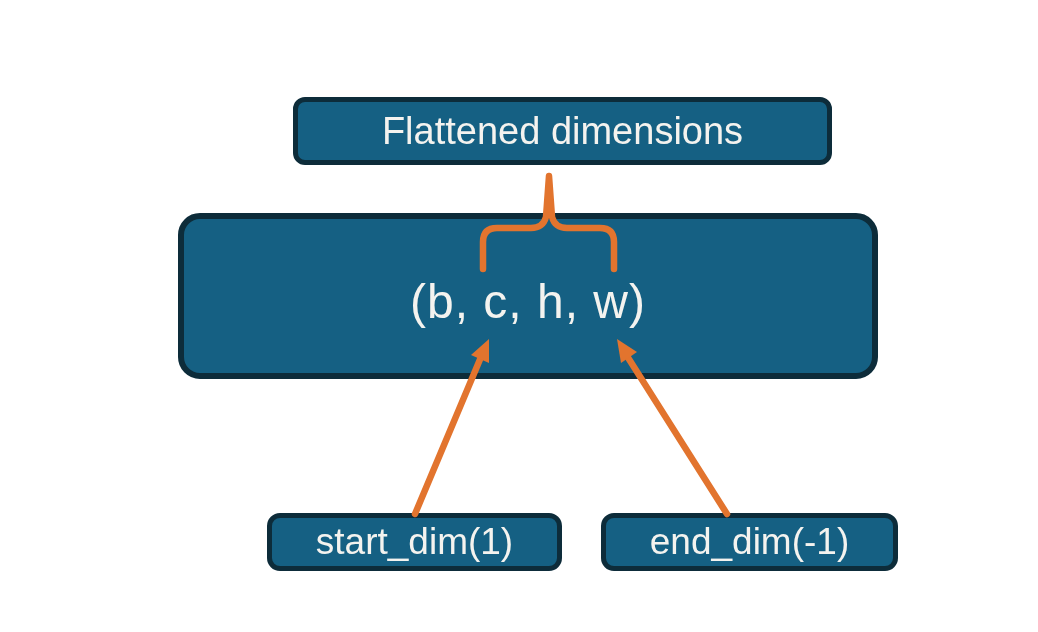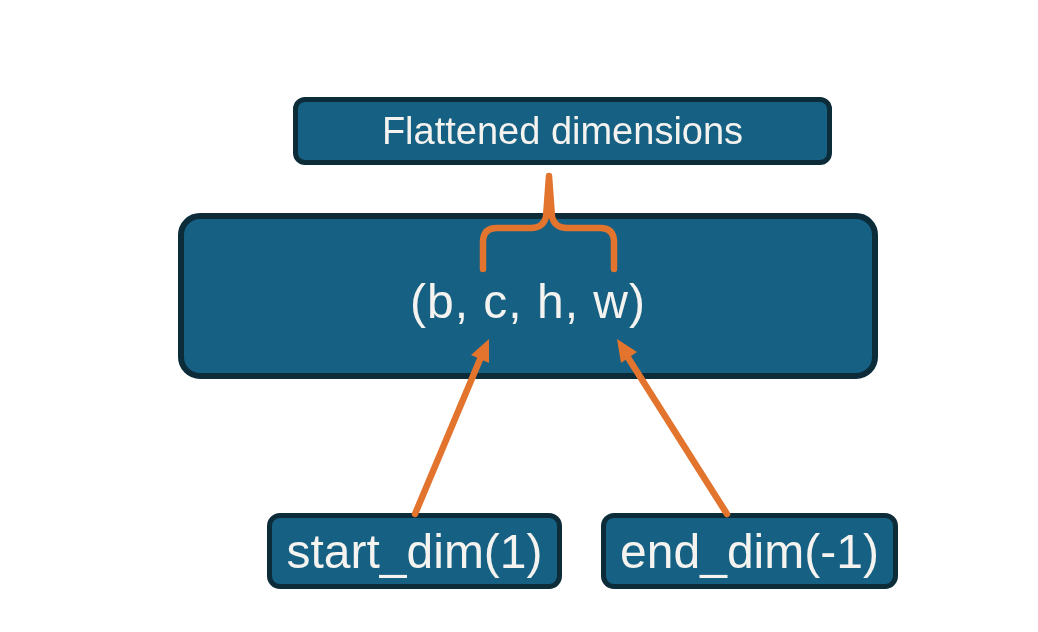--- a/index.html
+++ b/index.html
@@ -41,23 +41,23 @@
   .tensor-box {
     left: 178px; top: 213px;
     width: 700px; height: 166px;
     border-width: 6px;
     border-radius: 22px;
     font-size: 48px;
     letter-spacing: 1px;
   }
   .tensor-box .box-label { margin-top: 10px; }
   .param-box {
-    width: 297px; height: 76px;
+    width: 297px; height: 58px;
     border-radius: 13px;
-    font-size: 48px;
+    font-size: 37px;
   }
   .param-box.start { left: 267px; top: 513px; width: 295px; }
   .param-box.end   { left: 601px; top: 513px; }
   .overlay-svg {
     position: absolute;
     left: 0; top: 0;
     width: 1038px; height: 632px;
     z-index: 2;
     pointer-events: none;
   }

